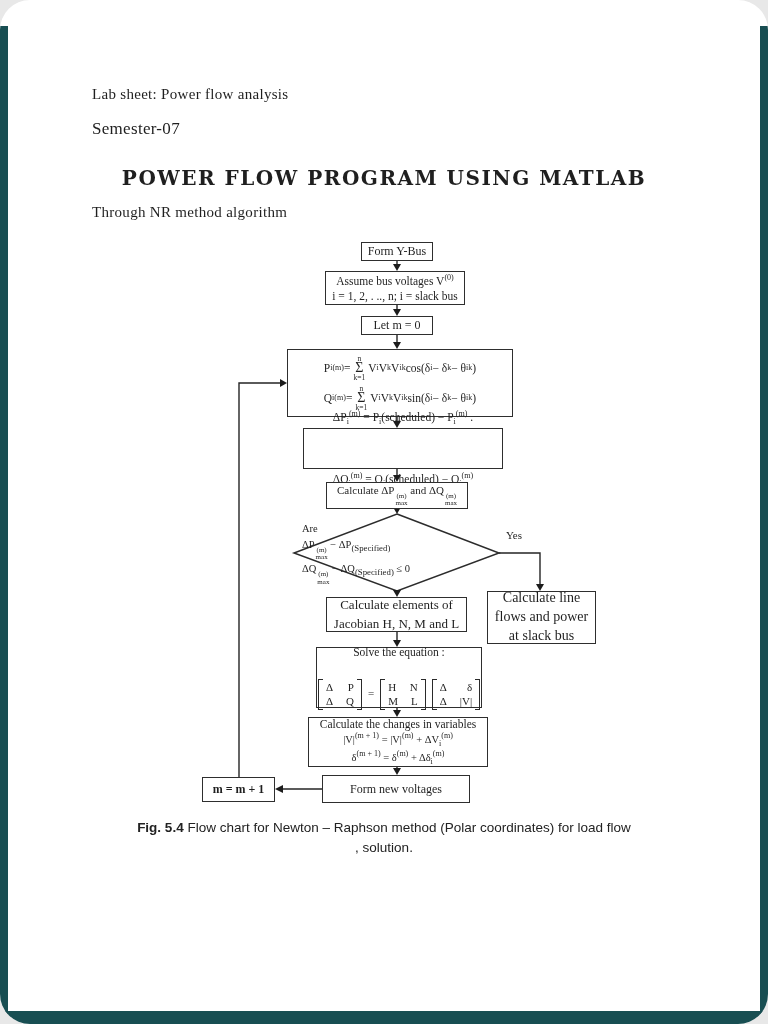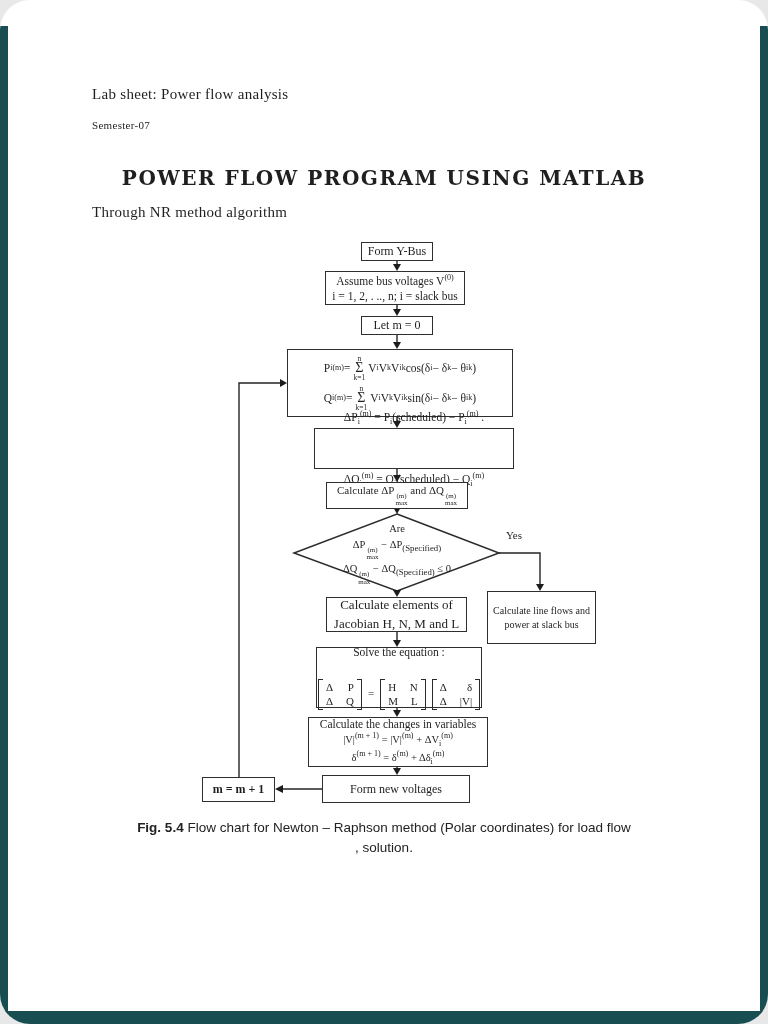--- a/index.html
+++ b/index.html
@@ -5,21 +5,21 @@
   html,body{margin:0;padding:0;background:#e8e8e8;}
   .page{position:relative;width:768px;height:1024px;background:#ffffff;overflow:hidden;
         font-family:"Liberation Serif",serif;color:#1f1f1f;border-radius:30px;}
   
   .frame{position:absolute;background:#184e52;}
   .frame.left{left:0;top:26px;width:8px;bottom:0;}
   .frame.right{right:0;top:26px;width:8px;bottom:0;}
   .frame.bottom{left:0;right:0;bottom:0;height:13px;}
 
   .hdr1{position:absolute;left:92px;top:86px;font-size:15px;letter-spacing:.3px;}
-  .hdr2{position:absolute;left:92px;top:119px;font-size:11px;letter-spacing:.3px;}
+  .hdr2{position:absolute;left:92px;top:119px;font-size:17px;letter-spacing:.3px;}
   .title{position:absolute;left:0;right:0;top:166px;text-align:center;font-weight:bold;
          font-size:20px;letter-spacing:1.5px;font-family:"DejaVu Serif","Liberation Serif",serif;}
   .subtitle{position:absolute;left:92px;top:204px;font-size:15px;letter-spacing:.3px;}
 
   svg.wires{position:absolute;left:0;top:0;width:768px;height:1024px;}
   svg.wires line,svg.wires polyline{stroke:#242424;stroke-width:1.4;fill:none;}
   svg.wires polygon.head{fill:#1c1c1c;stroke:none;}
   svg.wires polygon.diamond{fill:#ffffff;stroke:#2c2c2c;stroke-width:1.5;}
 
   .node{position:absolute;border:1.5px solid #2e2e2e;background:#fff;box-sizing:border-box;
@@ -31,23 +31,23 @@
   .eqrow{display:flex;align-items:center;justify-content:center;}
   .sum{display:inline-flex;flex-direction:column;align-items:center;line-height:1;
        margin:0 3px;vertical-align:middle;}
   .sum .l{font-size:7.5px;}
   .sum .s{font-size:14px;line-height:.85;}
   .ss{display:inline-flex;flex-direction:column;align-items:center;font-size:7px;
       line-height:1.05;vertical-align:-4px;margin-left:1px;}
   .n-delta{font-size:11.5px;line-height:1.65;}
   .n-calcmax{font-size:11px;}
   .dtext{position:absolute;left:302px;top:521px;width:190px;height:62px;
-         font-size:10.5px;line-height:1.5;text-align:center;}
+         font-size:10.5px;line-height:1.5;text-align:left;}
   .yeslabel{position:absolute;left:506px;top:529px;font-size:11px;}
-  .n-yes{font-size:10px;line-height:1.35;padding:2px 4px;}
+  .n-yes{font-size:14px;line-height:1.35;padding:2px 4px;}
   .n-jac{font-size:13px;line-height:1.4;padding:2px 6px;}
   .n-solve{font-size:11.5px;gap:19px;text-align:center;}
   .mateq{display:flex;align-items:center;justify-content:center;gap:6px;font-size:11px;}
   .mat{position:relative;padding:2px 8px;display:flex;flex-direction:column;gap:2px;}
   .mat::before{content:'';position:absolute;top:0;bottom:0;left:0;width:4px;
                border:1.3px solid #2a2a2a;border-right:none;}
   .mat::after{content:'';position:absolute;top:0;bottom:0;right:0;width:4px;
               border:1.3px solid #2a2a2a;border-left:none;}
   .mrow{display:flex;justify-content:space-between;gap:13px;line-height:1.15;}
   .n-changes{font-size:11.5px;line-height:1.3;}
@@ -118,21 +118,21 @@
           <span class="s">Σ</span>
           <span class="l">k=1</span>
         </span> V<sub>i</sub>V<sub>k</sub>V<sub>ik</sub> cos(δ<sub>i</sub> − δ<sub>k</sub> − θ<sub>ik</sub> )</div>
     <div class="eqrow">Q<sub>i</sub><sup>(m)</sup> = <span class="sum">
           <span class="l">n</span>
           <span class="s">Σ</span>
           <span class="l">k=1</span>
         </span> V<sub>i</sub>V<sub>k</sub>V<sub>ik</sub> sin(δ<sub>i</sub> − δ<sub>k</sub> − θ<sub>ik</sub> )</div>
   </div>
 
-  <div class="node n-delta" style="left:314px;top:428px;width:200px;height:41px;gap:40px;">
+  <div class="node n-delta" style="left:303px;top:428px;width:200px;height:41px;gap:40px;">
     <span>ΔP<sub>i</sub><sup>(m)</sup> = P<sub>i</sub>(scheduled) − P<sub>i</sub><sup>(m)</sup> .</span>
     <span>ΔQ<sub>i</sub><sup>(m)</sup> = Q<sub>i</sub>(scheduled) − Q<sub>i</sub><sup>(m)</sup></span>
   </div>
 
   <div class="node n-calcmax" style="left:326px;top:482px;width:142px;height:27px;">
     <span>Calculate ΔP<span class="ss">
           <span>(m)</span>
           <span>max</span>
         </span> and ΔQ<span class="ss">
           <span>(m)</span>

